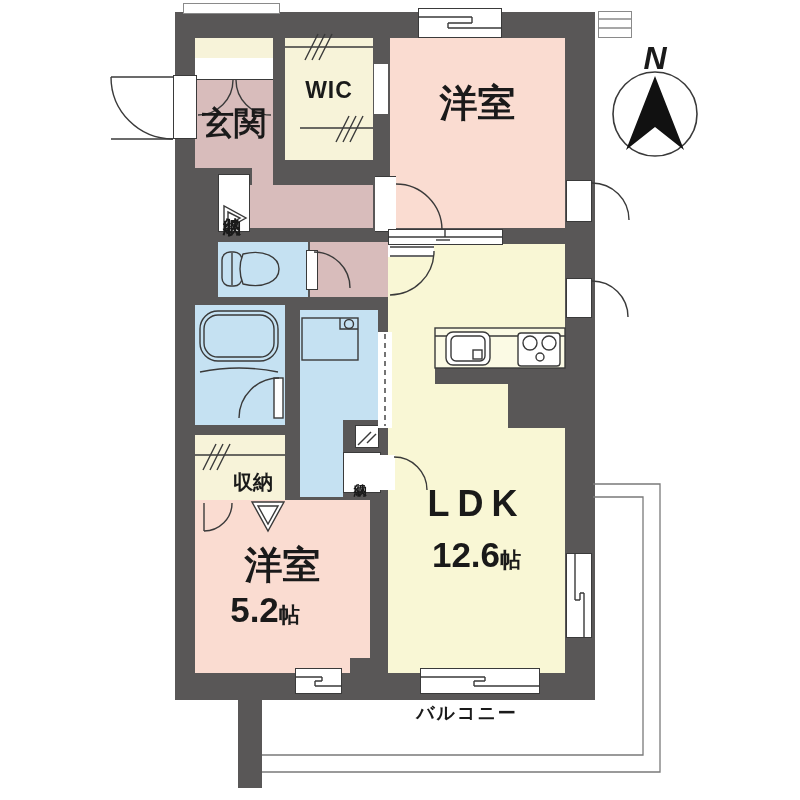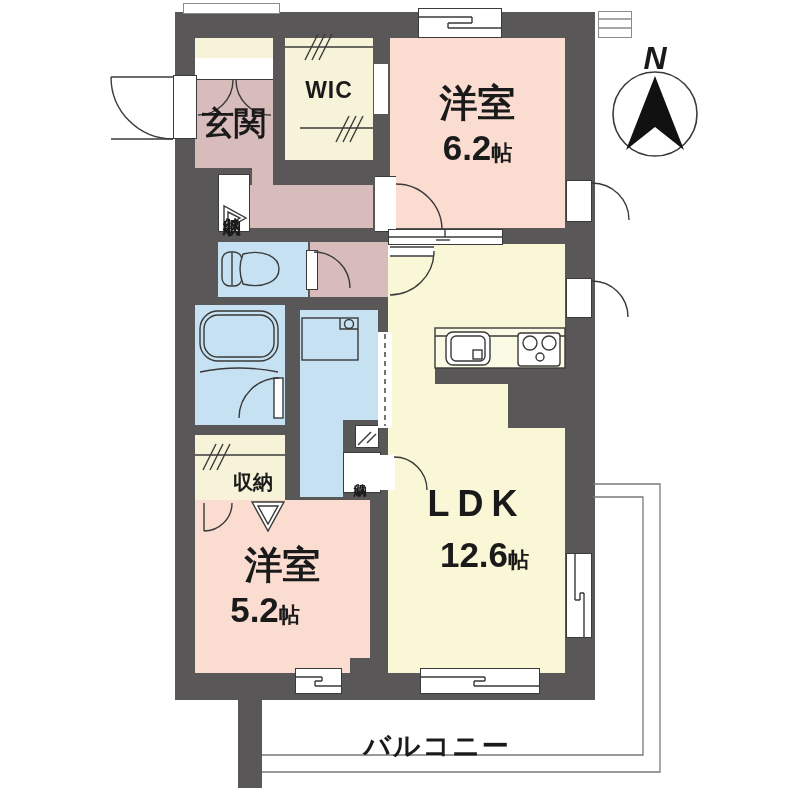--- a/index.html
+++ b/index.html
@@ -198,24 +198,23 @@
       <g>
         <circle cx="655" cy="114" r="42" stroke-width="1.6"></circle>
         <polygon points="655,76 684,150 655,127 626,150" fill="#111" stroke="none"></polygon>
       </g>
     </g>
   </svg>
 
   <div class="lbl" style="left:195px;top:107px;width:78px;font-size:32px;">玄関</div>
   <div class="lbl" style="left:285px;top:78px;width:88px;font-size:23px;letter-spacing:1px;">WIC</div>
   <div class="lbl" style="left:390px;top:84px;width:175px;font-size:38px;">洋室</div>
-  <div class="lbl" style="left:390px;top:130px;width:175px;font-size:35px;"><span>6.2</span><span class="size-unit">帖</span></div>
   <div class="lbl" style="left:388px;top:485px;width:177px;font-size:36px;letter-spacing:8px;">LDK</div>
-  <div class="lbl" style="left:388px;top:537px;width:177px;font-size:35px;padding-left:8px;"><span>12.6</span><span class="size-unit">帖</span></div>
+  <div class="lbl" style="left:388px;top:537px;width:177px;font-size:35px;"><span>12.6</span><span class="size-unit">帖</span></div>
   <div class="lbl" style="left:195px;top:546px;width:175px;font-size:38px;">洋室</div>
   <div class="lbl" style="left:195px;top:592px;width:140px;font-size:35px;"><span>5.2</span><span class="size-unit">帖</span></div>
-  <div class="lbl" style="left:312px;top:704px;width:250px;font-size:27px;letter-spacing:2px;margin-top:28px;">バルコニー</div>
+  <div class="lbl" style="left:342px;top:704px;width:250px;font-size:18px;letter-spacing:2px;">バルコニー</div>
   <div class="lbl lbl-v" style="left:222px;top:177px;height:54px;font-size:18px;">収納</div>
   <div class="lbl" style="left:215px;top:472px;width:76px;font-size:20px;">収納</div>
   <div class="lbl lbl-v" style="left:353px;top:455px;height:38px;font-size:13px;">収納</div>
   <div class="lbl n-lbl" style="left:630px;top:42px;width:50px;font-size:32px;">N</div>
 
 </div>
 
 </body></html>

